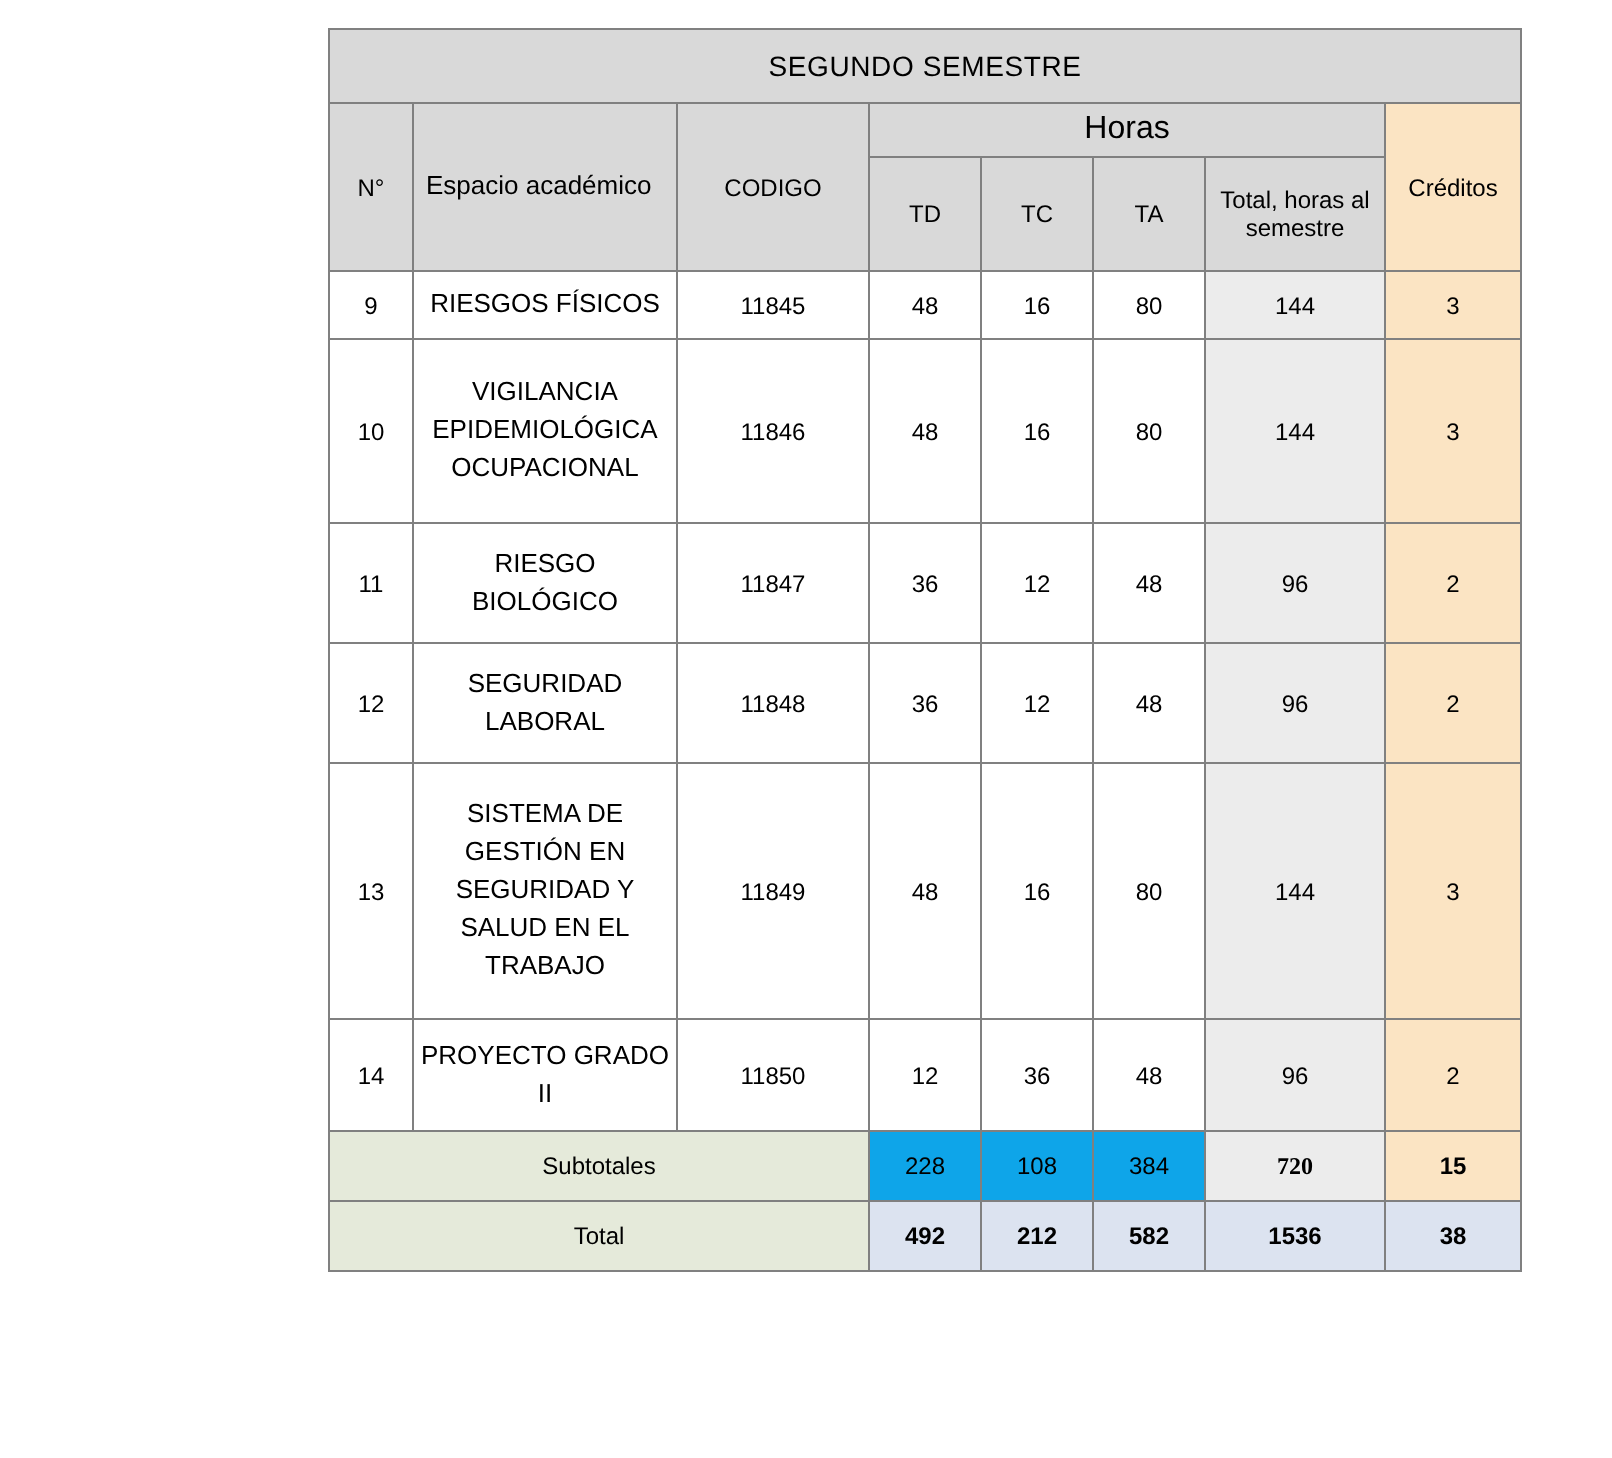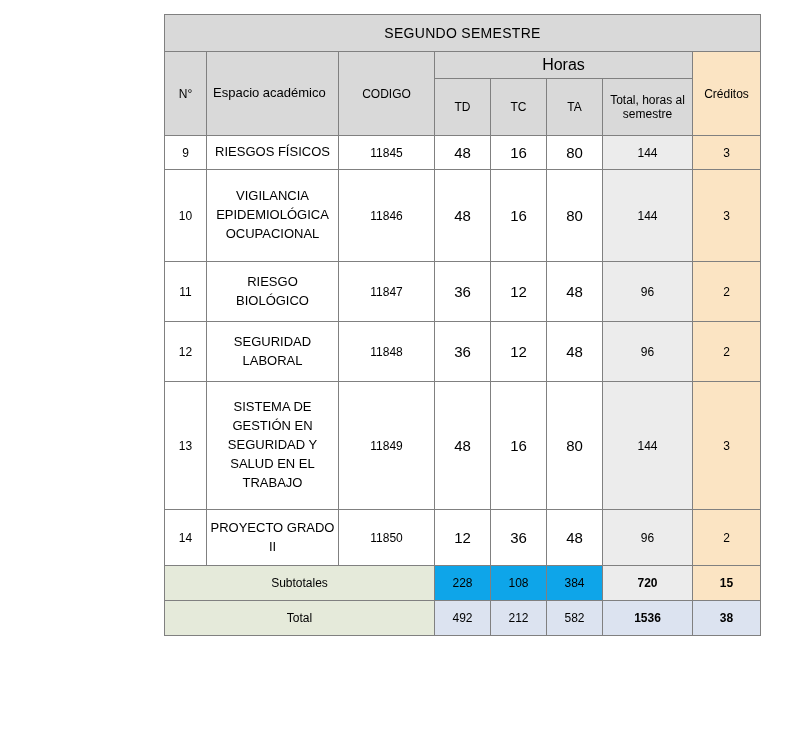--- a/index.html
+++ b/index.html
@@ -90,21 +90,21 @@
   .cell-esp.left {
     text-align: left;
     padding-left: 6px;
   }
   .cell-cod {
     vertical-align: bottom;
     padding-bottom: 4px;
     font-size: 12px;
   }
   .cell-num {
-    font-size: 15px;
+    font-size: 12px;
   }
   .cell-total {
     background: #ececec;
     font-size: 12px;
   }
   .cell-cred {
     background: #fbe4c3;
     font-size: 12px;
   }
   .row-sub td {
@@ -112,33 +112,34 @@
     font-weight: bold;
     height: 30px;
   }
   .row-sub td.num {
     background: #0ea5e9;
     font-weight: normal;
   }
   .row-sub td.tot {
     background: #ececec;
     font-weight: bold;
+    font-family: Liberation Serif, serif;
   }
   .row-sub td.cred {
     background: #fbe4c3;
     font-weight: bold;
   }
   .row-total td {
     background: #e5eada;
     font-weight: bold;
     height: 30px;
   }
   .row-total td.num {
     background: #dce3f0;
-    font-weight: normal;
+    font-weight: bold;
   }
   .row-total td.tot {
     background: #dce3f0;
     font-weight: bold;
   }
   .row-total td.cred {
     background: #dce3f0;
     font-weight: bold;
   }
 </style>

